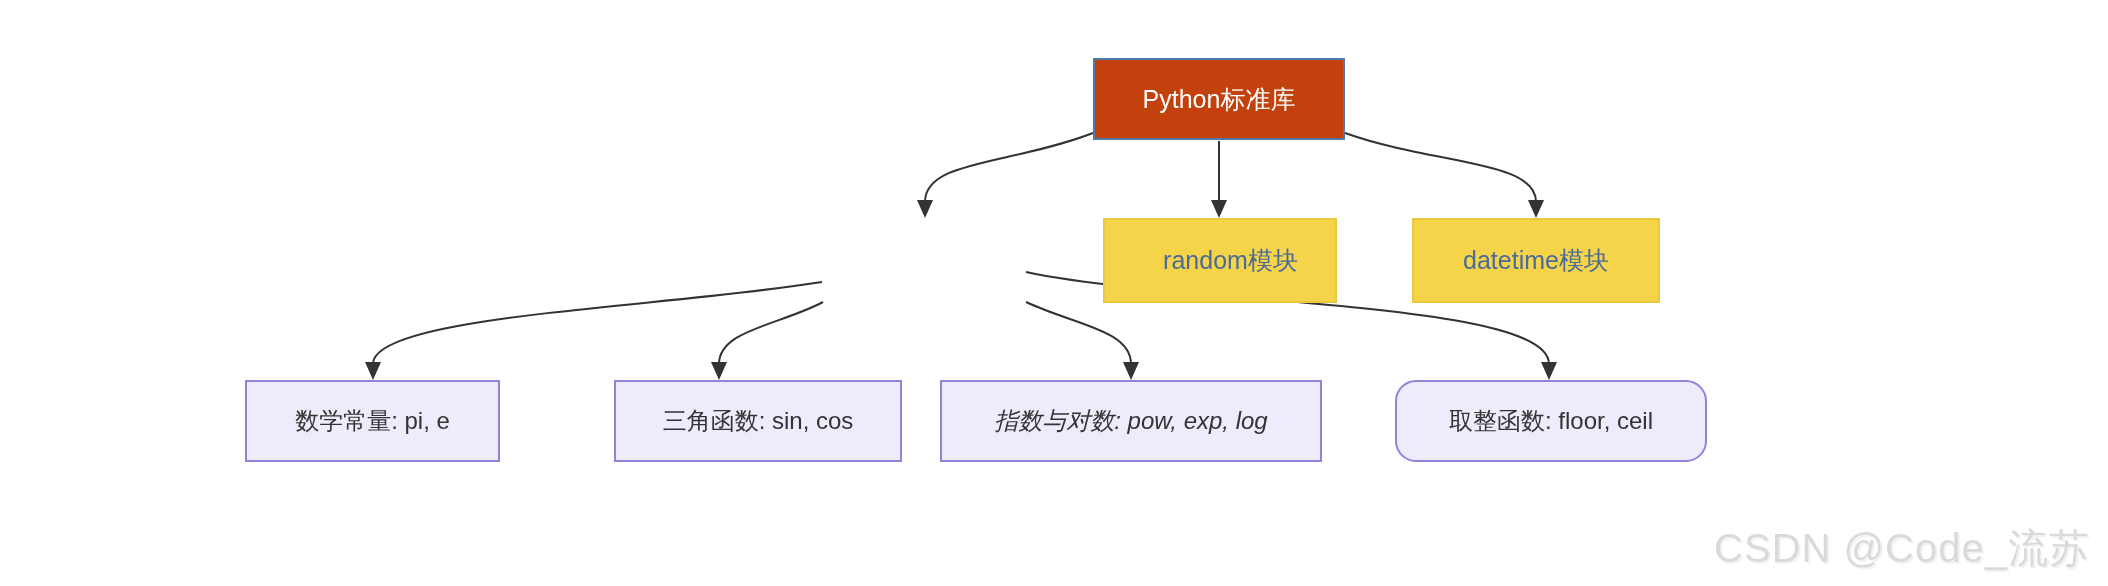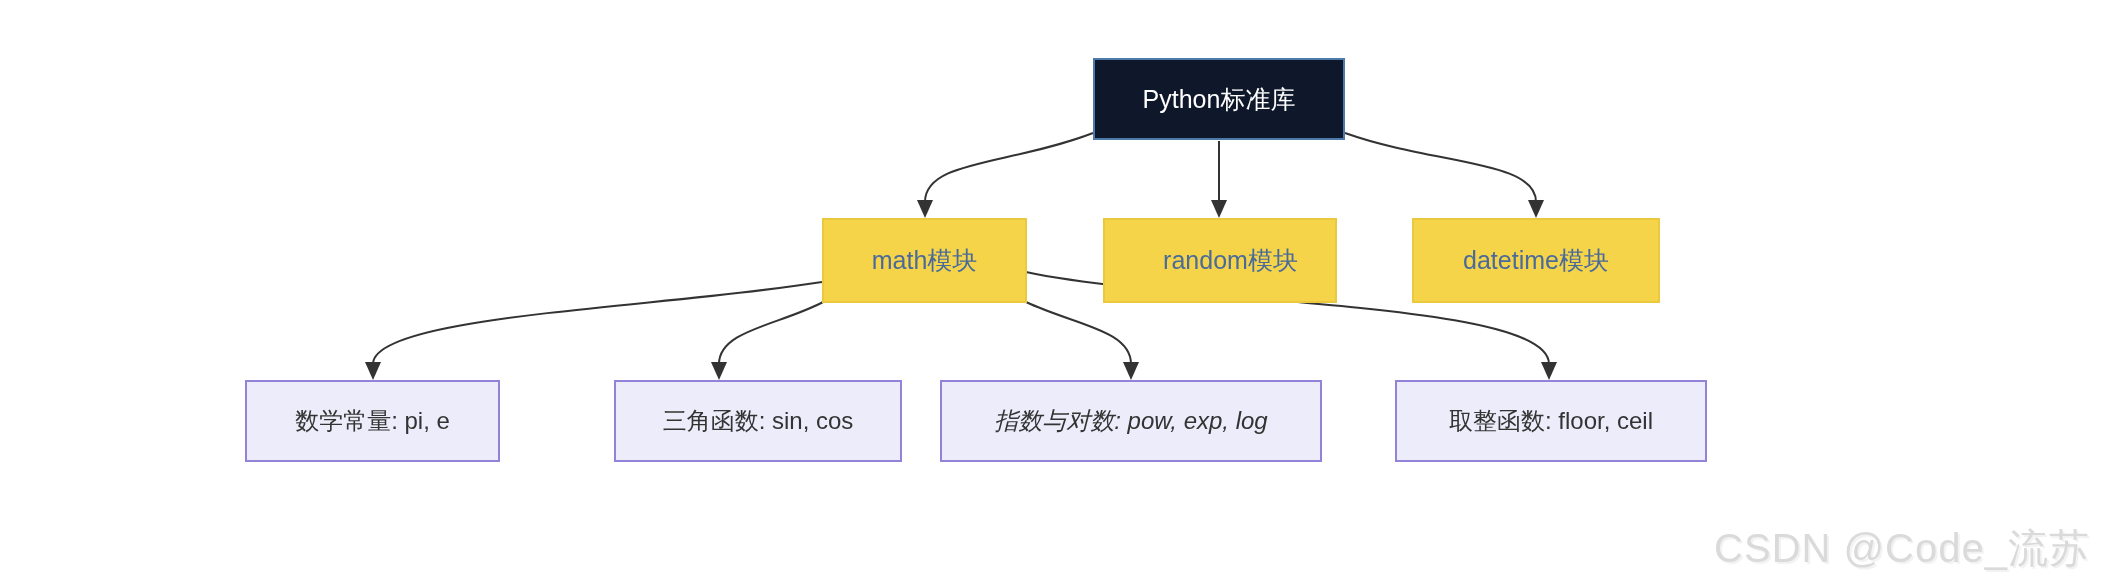--- a/index.html
+++ b/index.html
@@ -26,21 +26,21 @@
     position: absolute;
     z-index: 2;
     display: flex;
     align-items: center;
     justify-content: center;
     text-align: center;
     white-space: nowrap;
     box-sizing: border-box;
   }
   .node-root {
-    background: #0f172a;
+    background: #c2410c;
     border: 2px solid #4e7aab;
     color: #ffffff;
     font-size: 25px;
   }
   .node-module {
     background: #f6d44a;
     border: 2px solid #eac93f;
     color: #4a6b9a;
     font-size: 25px;
   }
@@ -52,21 +52,21 @@
     justify-content: center;
   }
   
   #node-root      { left: 1093px; top: 58px;  width: 252px; height: 82px; }
   #node-math      { left: 822px;  top: 218px; width: 205px; height: 85px; }
   #node-random    { left: 1103px; top: 218px; width: 234px; height: 85px; padding-left: 21px; }
   #node-datetime  { left: 1412px; top: 218px; width: 248px; height: 85px; text-align: center; }
   #node-constants { left: 245px;  top: 380px; width: 255px; height: 82px; }
   #node-trig      { left: 574px;  top: 380px; width: 288px; height: 82px; margin-left: 40px; }
   #node-explog    { left: 940px;  top: 380px; width: 382px; height: 82px; font-style: italic; }
-  #node-rounding  { left: 1395px; top: 380px; width: 312px; height: 82px; }
+  #node-rounding  { left: 1395px; top: 380px; width: 312px; height: 82px; border-radius: 21px; }
 
   .watermark {
     position: absolute;
     right: 18px;
     bottom: 10px;
     z-index: 3;
     font-size: 40px;
     color: #dadada;
     text-shadow: 2px 2px 1px #f2f2f2;
     letter-spacing: 1px;
@@ -90,23 +90,20 @@
     <path class="edge" d="M822,282 C660,308 373,315 373,364" marker-end="url(#arrowhead)"></path>
     <path class="edge" d="M823,302 C780,325 719,330 719,364" marker-end="url(#arrowhead)"></path>
     <path class="edge" d="M1026,302 C1075,325 1131,330 1131,364" marker-end="url(#arrowhead)"></path>
     <path class="edge" d="M1026,272 C1180,305 1549,300 1549,364" marker-end="url(#arrowhead)"></path>
   </svg>
 
   <div class="node node-root" id="node-root">
     <span>Python标准库</span>
   </div>
 
-  <div class="node node-module" id="node-math">
-    <span>math模块</span>
-  </div>
 
   <div class="node node-module" id="node-random">
     <span>random模块</span>
   </div>
 
   <div class="node node-module" id="node-datetime">
     <span>datetime模块</span>
   </div>
 
   <div class="node node-feature" id="node-constants">

